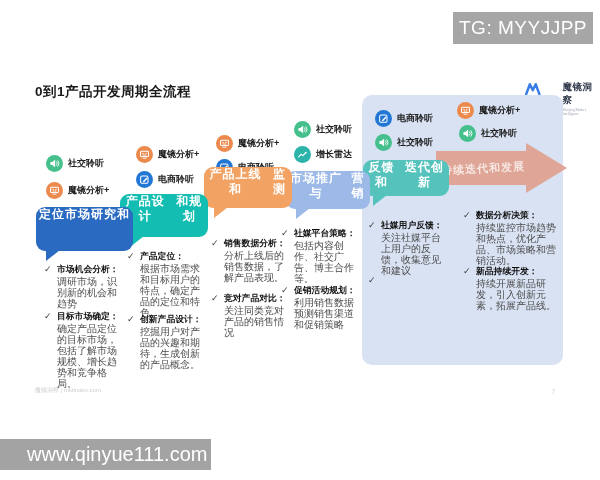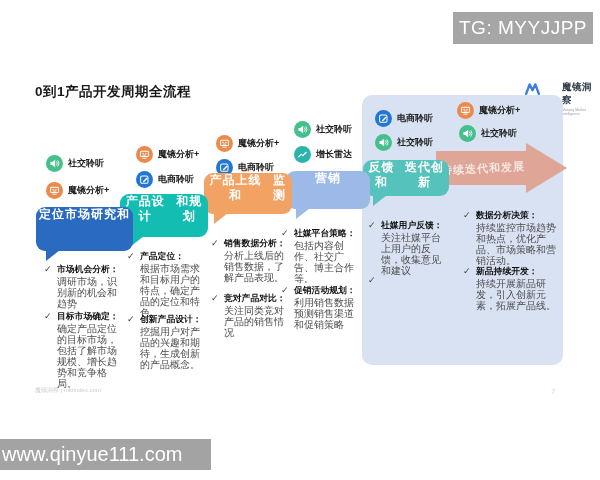--- a/index.html
+++ b/index.html
@@ -2,26 +2,26 @@
 <html><head>
 <meta charset="utf-8">
 <style>
   html,body{margin:0;padding:0;background:#e8e8e8;}
   .canvas{position:relative;width:600px;height:480px;background:#ffffff;overflow:hidden;
           font-family:"Liberation Sans","DejaVu Sans",sans-serif;}
   
   .tg-box{position:absolute;left:453px;top:12px;width:140px;height:32px;background:rgba(158,158,158,.92);
           color:#fff;font-size:19px;display:flex;align-items:center;justify-content:center;letter-spacing:.5px;}
   .site-box{position:absolute;left:0;top:439px;width:211px;height:31px;background:rgba(150,150,150,.88);
-          color:#fff;font-size:20px;display:flex;align-items:center;padding-left:2px;box-sizing:border-box;}
+          color:#fff;font-size:20px;display:flex;align-items:center;padding-left:27px;box-sizing:border-box;}
   .footer-note{position:absolute;left:35px;top:386px;font-size:6px;color:#cccccc;}
   .page-num{position:absolute;left:551px;top:387px;font-size:8px;color:#d8d8d8;}
   
   .page-title{position:absolute;left:35px;top:83px;font-size:13.5px;font-weight:bold;color:#1a1a1a;letter-spacing:.5px;text-align:center;}
-  .logo{position:absolute;left:524px;top:81px;display:flex;align-items:flex-start;gap:21px;}
+  .logo{position:absolute;left:524px;top:81px;display:flex;align-items:flex-start;gap:21px;font-family:Liberation Serif, serif;}
   .logo svg{width:19px;height:16px;}
   .logo-name{font-size:9.5px;font-weight:bold;color:#2f3a4a;letter-spacing:.5px;}
   .logo-sub{font-size:3.5px;color:#9aa3b0;margin-top:1px;}
   
   .panel{position:absolute;left:362px;top:95px;width:201px;height:270px;background:#d9e2f3;border-radius:10px;}
   
   .tool{position:absolute;display:flex;align-items:center;gap:5px;z-index:6;}
   .tool-ic{width:17px;height:17px;border-radius:50%;display:flex;align-items:center;justify-content:center;flex:0 0 17px;}
   .tool-ic svg{width:11px;height:11px;display:block;}
   .ic-speaker{background:#45c08d;}
@@ -193,25 +193,26 @@
   </div>
 
   <div class="ribbon z15" style="left:36px;top:207px;width:97px;height:44px;color:#2a6ac1">
     <div>定位</div>
     <div>市场研究和</div>
   </div>
   <div class="ribbon z14" style="left:120px;top:194px;width:88px;height:43px;color:#14bdb2">
     <div>产品设计</div>
     <div>和规划</div>
   </div>
-  <div class="ribbon z13" style="left:204px;top:173px;width:88px;height:41px;color:#f2a263">
+  <div class="ribbon z13" style="left:204px;top:167px;width:88px;height:41px;color:#f2a263">
     <div>产品上线和</div>
     <div>监测</div>
   </div>
   <div class="ribbon z12" style="left:286px;top:171px;width:84px;height:38px;color:#9db9e8">
+    <div>市场推广与</div>
     <div>营销</div>
   </div>
   <div class="ribbon z11" style="left:363px;top:160px;width:86px;height:36px;color:#55c3bc">
     <div>反馈和</div>
     <div>迭代创新</div>
   </div>
 
   <div class="arrow-body"></div>
   <div class="arrow-head"></div>
   <div class="arrow-label">持续迭代和发展</div>

